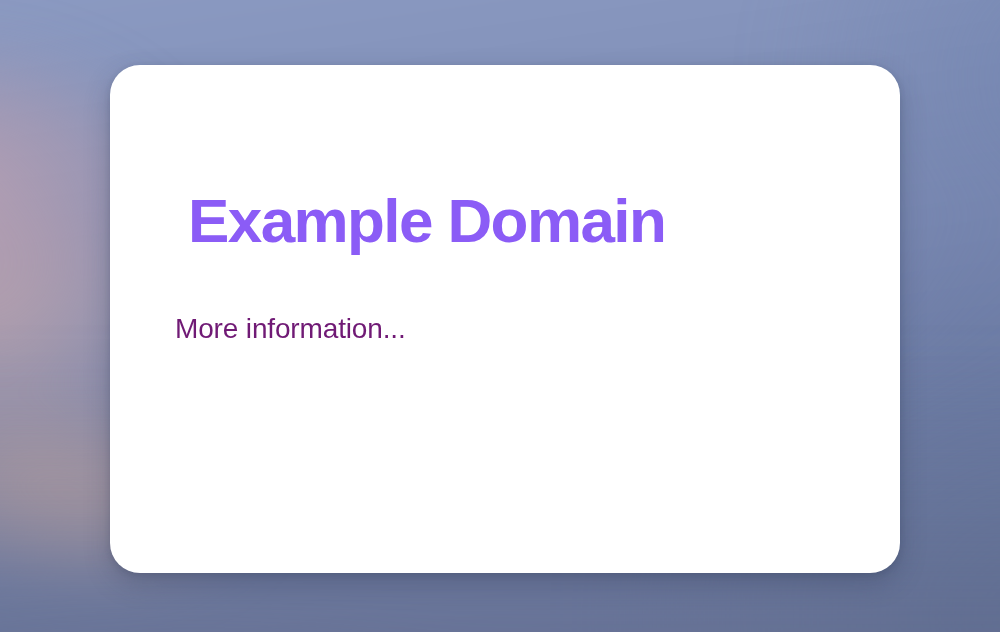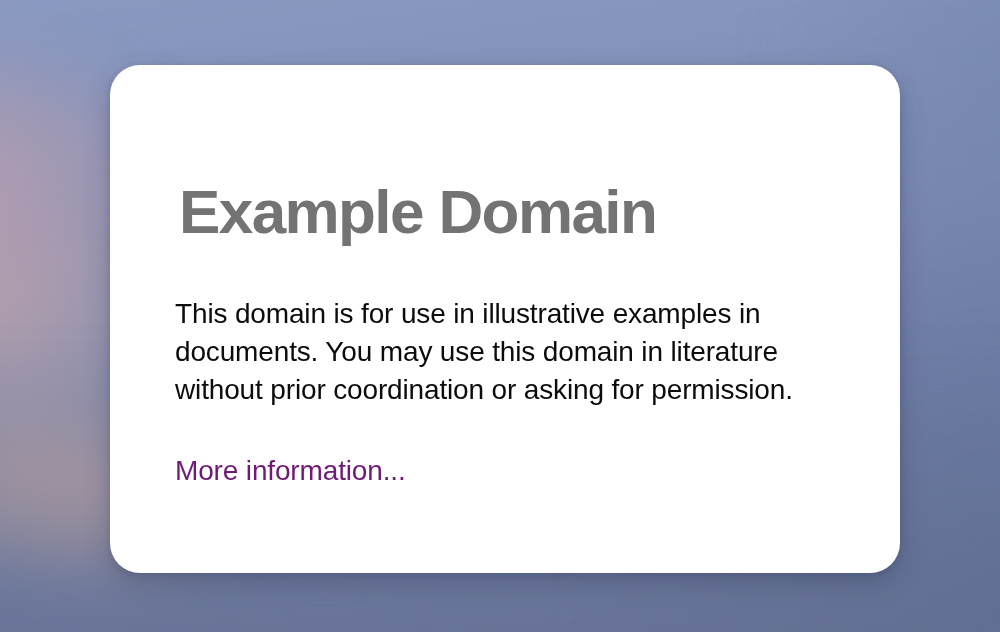--- a/index.html
+++ b/index.html
@@ -118,27 +118,27 @@
   }
 
   .card-inner {
     position: absolute;
     left: 65px;
     top: 110px;
     right: 48px;
   }
 
   .page-title {
-    margin: 4px;
+    margin: 13px;
     font-family: "Liberation Sans", sans-serif;
     font-size: 62px;
     font-weight: 700;
     line-height: 1.07;
     letter-spacing: -1.6px;
-    color: #737373;
+    color: #8b5cf6;
     white-space: nowrap;
   }
 
   .page-paragraph {
     margin: 0;
     padding-top: 46px;
     max-width: 660px;
     font-family: "Liberation Sans", sans-serif;
     font-size: 28px;
     font-weight: 400;
@@ -170,20 +170,19 @@
   <div class="sky-layer sky-clouds-left"></div>
   <div class="sky-layer sky-shade-right"></div>
   <div class="sky-layer sky-haze-bottom"></div>
 </div>
 
 <div class="page-card">
   <div class="card-inner">
 
     <h1 class="page-title">Example Domain</h1>
 
-    <p class="page-paragraph">This domain is for use in illustrative examples in documents. You may use this domain in literature without prior coordination or asking for permission.</p>
 
     <div class="more-info-wrap">
       <a class="more-info-link" href="#">More information...</a>
     </div>
 
   </div>
 </div>
 
 </body></html>

